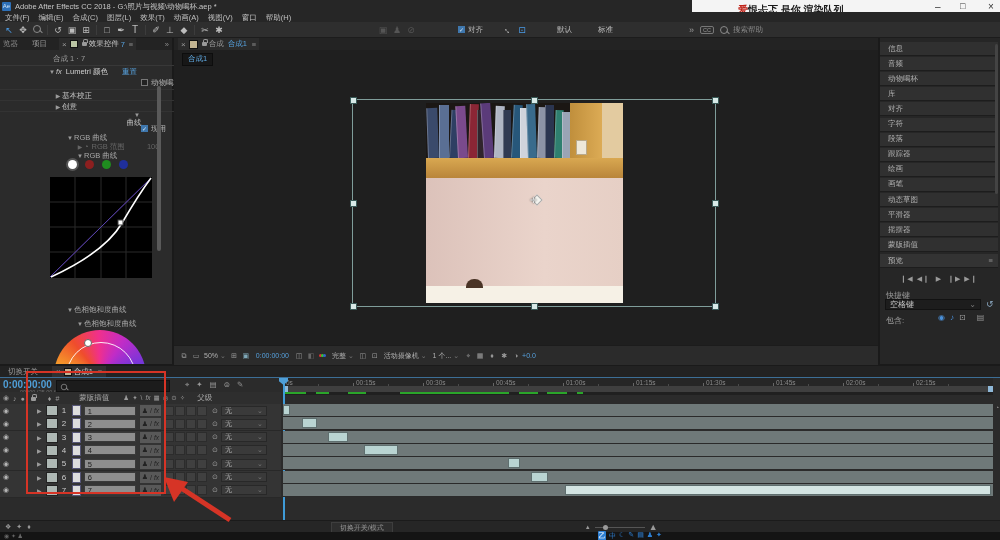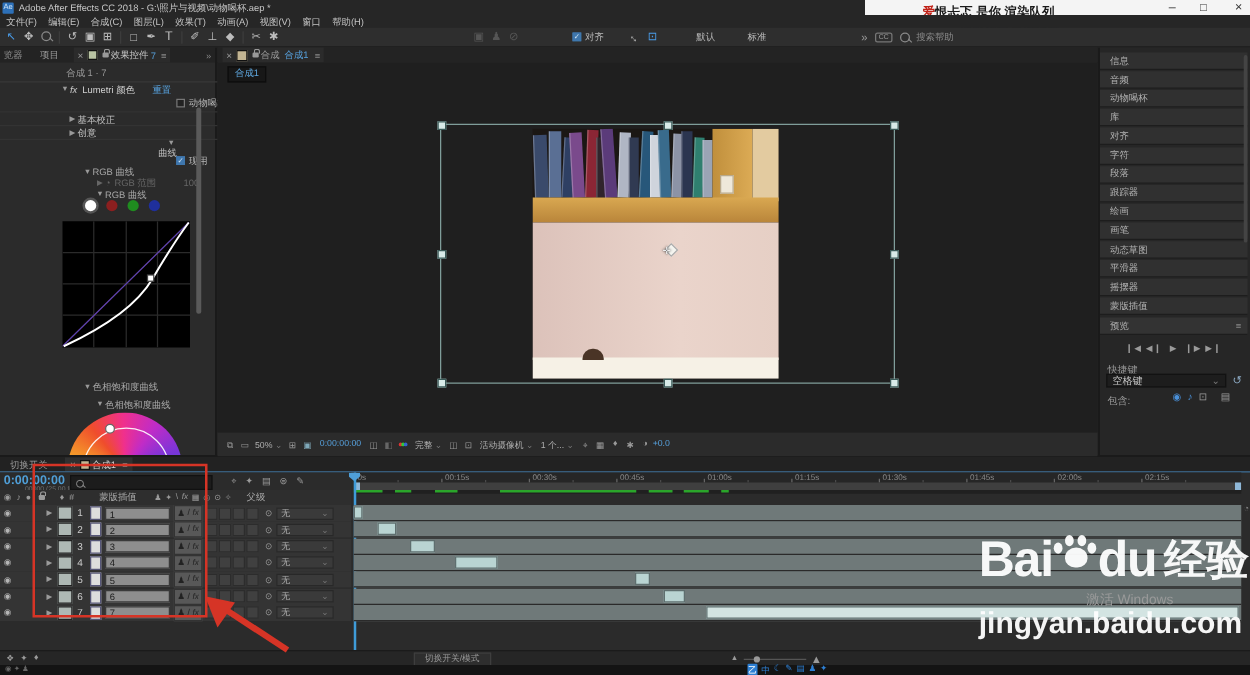--- a/index.html
+++ b/index.html
@@ -654,36 +654,20 @@
       <i style="font-style:normal;background:#2d7fd3;color:#fff;width:8px;text-align:center;border-radius:1px;">乙</i>
       <i style="font-style:normal;">中</i>
       <i style="font-style:normal;">☾</i>
       <i style="font-style:normal;">✎</i>
       <i style="font-style:normal;">▤</i>
       <i style="font-style:normal;">♟</i>
       <i style="font-style:normal;">✦</i>
     </span>
   </div>
 
-  <div class="abs note" id="baidu" style="left:783px;top:425px;">
-    <div style="display:flex;align-items:center;font-weight:bold;">
-      <span style="font-size:40px;letter-spacing:-1px;">Bai</span>
-      <span class="paw" style="margin:0 1px 10px 1px;">
-        <i style="left:9px;top:10px;width:18px;height:16px;border-radius:50% 50% 45% 45%;"></i>
-        <i style="left:0;top:6px;width:7px;height:9px;"></i>
-        <i style="left:9px;top:0;width:7px;height:9px;"></i>
-        <i style="left:19px;top:0;width:7px;height:9px;"></i>
-        <i style="left:27px;top:6px;width:7px;height:9px;"></i>
-      </span>
-      <span style="font-size:40px;letter-spacing:-1px;">du</span>
-      <span style="font-size:34px;margin-left:6px;">经验</span>
-    </div>
-    <div style="color:#9b9b9b;font-size:11px;margin:1px 0 0 86px;">激活 Windows</div>
-    <div style="font-size:24px;font-weight:bold;margin-top:-2px;">jingyan.baidu.com</div>
-  </div>
 
   <div class="abs note" style="left:26px;top:371px;width:136px;height:119px;border:2px solid #d63426;"></div>
   <svg class="abs note" style="left:150px;top:470px;" width="100" height="60">
     <line x1="80" y1="50" x2="28" y2="16" stroke="#d63426" stroke-width="5"></line>
     <polygon points="14,7 38,12 24,32" fill="#d63426"></polygon>
   </svg>
 
 </div>
 
 </body></html>

